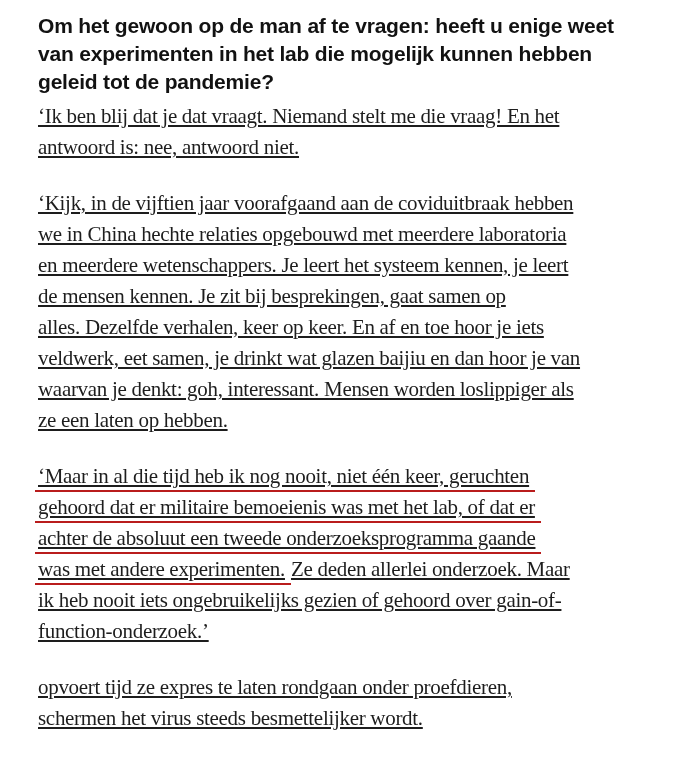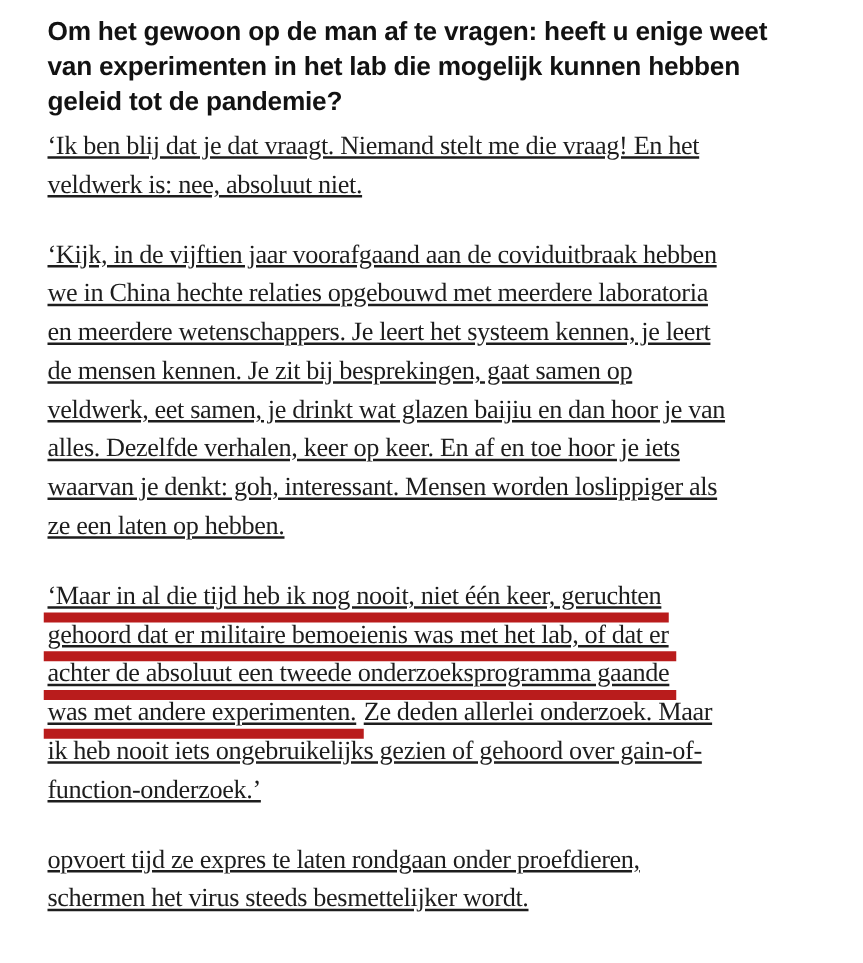--- a/index.html
+++ b/index.html
@@ -26,48 +26,48 @@
     font-family: "Liberation Serif", serif;
     font-size: 21px;
     line-height: 31px;
     color: #1d1d1d;
     letter-spacing: -0.3px;
     margin: 0 0 25px 0;
     text-decoration: underline;
   }
   .line { display: block; white-space: pre; }
   .u {
-    border-bottom: 8px solid #b91c1c;
+    border-bottom: 2px solid #b91c1c;
     padding: 0 6px 2px 3px;
     margin-left: -3px;
   }
 </style>
 </head>
 <body>
 
 <div class="article">
 
   <h2 class="question">
     <span class="q-line">Om het gewoon op de man af te vragen: heeft u enige weet</span>
     <span class="q-line">van experimenten in het lab die mogelijk kunnen hebben</span>
     <span class="q-line">geleid tot de pandemie?</span>
   </h2>
 
   <p class="para">
     <span class="line">‘Ik ben blij dat je dat vraagt. Niemand stelt me die vraag! En het</span>
-    <span class="line">veldwerk is: nee, absoluut niet.</span>
+    <span class="line">antwoord is: nee, antwoord niet.</span>
   </p>
 
   <p class="para">
     <span class="line">‘Kijk, in de vijftien jaar voorafgaand aan de coviduitbraak hebben</span>
     <span class="line">we in China hechte relaties opgebouwd met meerdere laboratoria</span>
     <span class="line">en meerdere wetenschappers. Je leert het systeem kennen, je leert</span>
     <span class="line">de mensen kennen. Je zit bij besprekingen, gaat samen op</span>
+    <span class="line">alles. Dezelfde verhalen, keer op keer. En af en toe hoor je iets</span>
     <span class="line">veldwerk, eet samen, je drinkt wat glazen baijiu en dan hoor je van</span>
-    <span class="line">alles. Dezelfde verhalen, keer op keer. En af en toe hoor je iets</span>
     <span class="line">waarvan je denkt: goh, interessant. Mensen worden loslippiger als</span>
     <span class="line">ze een laten op hebben.</span>
   </p>
 
   <p class="para">
     <span class="line"><span class="u">‘Maar in al die tijd heb ik nog nooit, niet één keer, geruchten</span></span>
     <span class="line"><span class="u">gehoord dat er militaire bemoeienis was met het lab, of dat er</span></span>
     <span class="line"><span class="u">achter de absoluut een tweede onderzoeksprogramma gaande</span></span>
     <span class="line"><span class="u">was met andere experimenten.</span><span>Ze deden allerlei onderzoek. Maar</span></span>
     <span class="line">ik heb nooit iets ongebruikelijks gezien of gehoord over gain-of-</span>

